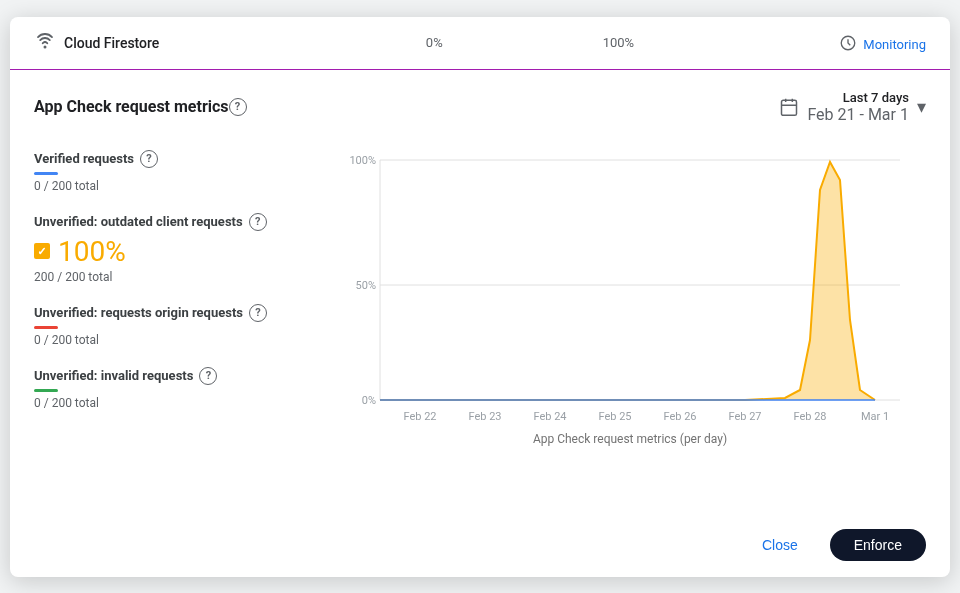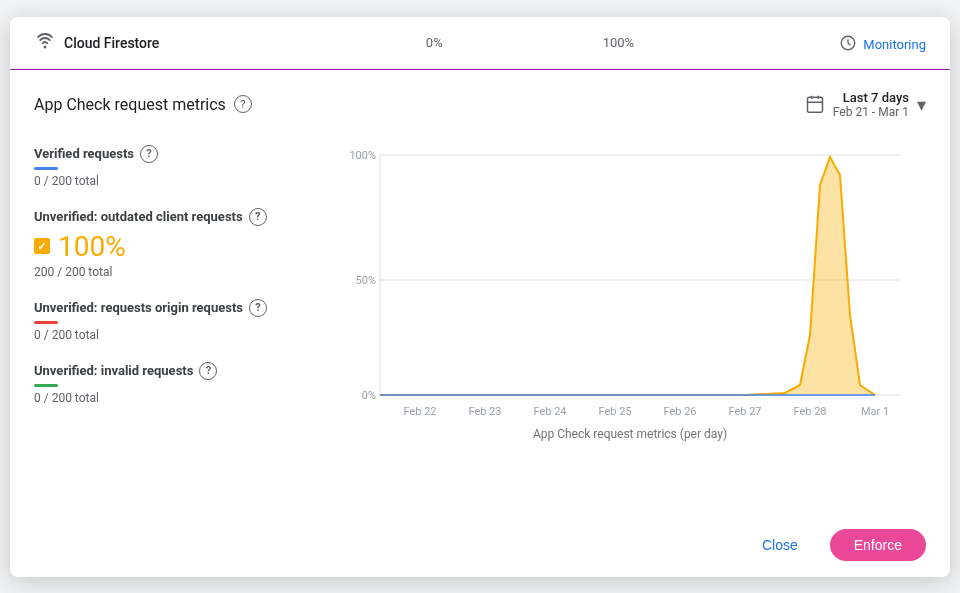--- a/index.html
+++ b/index.html
@@ -77,23 +77,22 @@
     }
     .metrics-header {
       display: flex;
       align-items: center;
       justify-content: space-between;
       margin-bottom: 16px;
     }
     .metrics-title {
       display: flex;
       align-items: center;
-      gap: 8px;
       font-size: 16px;
-      font-weight: 400;
+      font-weight: 700;
       color: #202124;
     }
     .help-icon {
       width: 18px;
       height: 18px;
       border: 1.5px solid #5f6368;
       border-radius: 50%;
       display: inline-flex;
       align-items: center;
       justify-content: center;
@@ -111,21 +110,21 @@
     }
     .date-range-text {
       text-align: right;
     }
     .date-range-label {
       font-size: 13px;
       font-weight: 500;
       color: #202124;
     }
     .date-range-sub {
-      font-size: 12px;
+      font-size: 16px;
       color: #5f6368;
     }
     .date-range-arrow {
       color: #5f6368;
       font-size: 18px;
     }
     .metrics-body {
       display: flex;
       flex: 1;
       gap: 0;
@@ -214,21 +213,21 @@
       background: none;
       border: none;
       padding: 8px 20px;
       font-size: 14px;
       color: #1a73e8;
       font-weight: 500;
       cursor: pointer;
       border-radius: 4px;
     }
     .btn-enforce {
-      background: #ec4899;
+      background: #0f172a;
       border: none;
       padding: 8px 24px;
       font-size: 14px;
       color: #fff;
       font-weight: 500;
       cursor: pointer;
       border-radius: 20px;
     }
 
     

